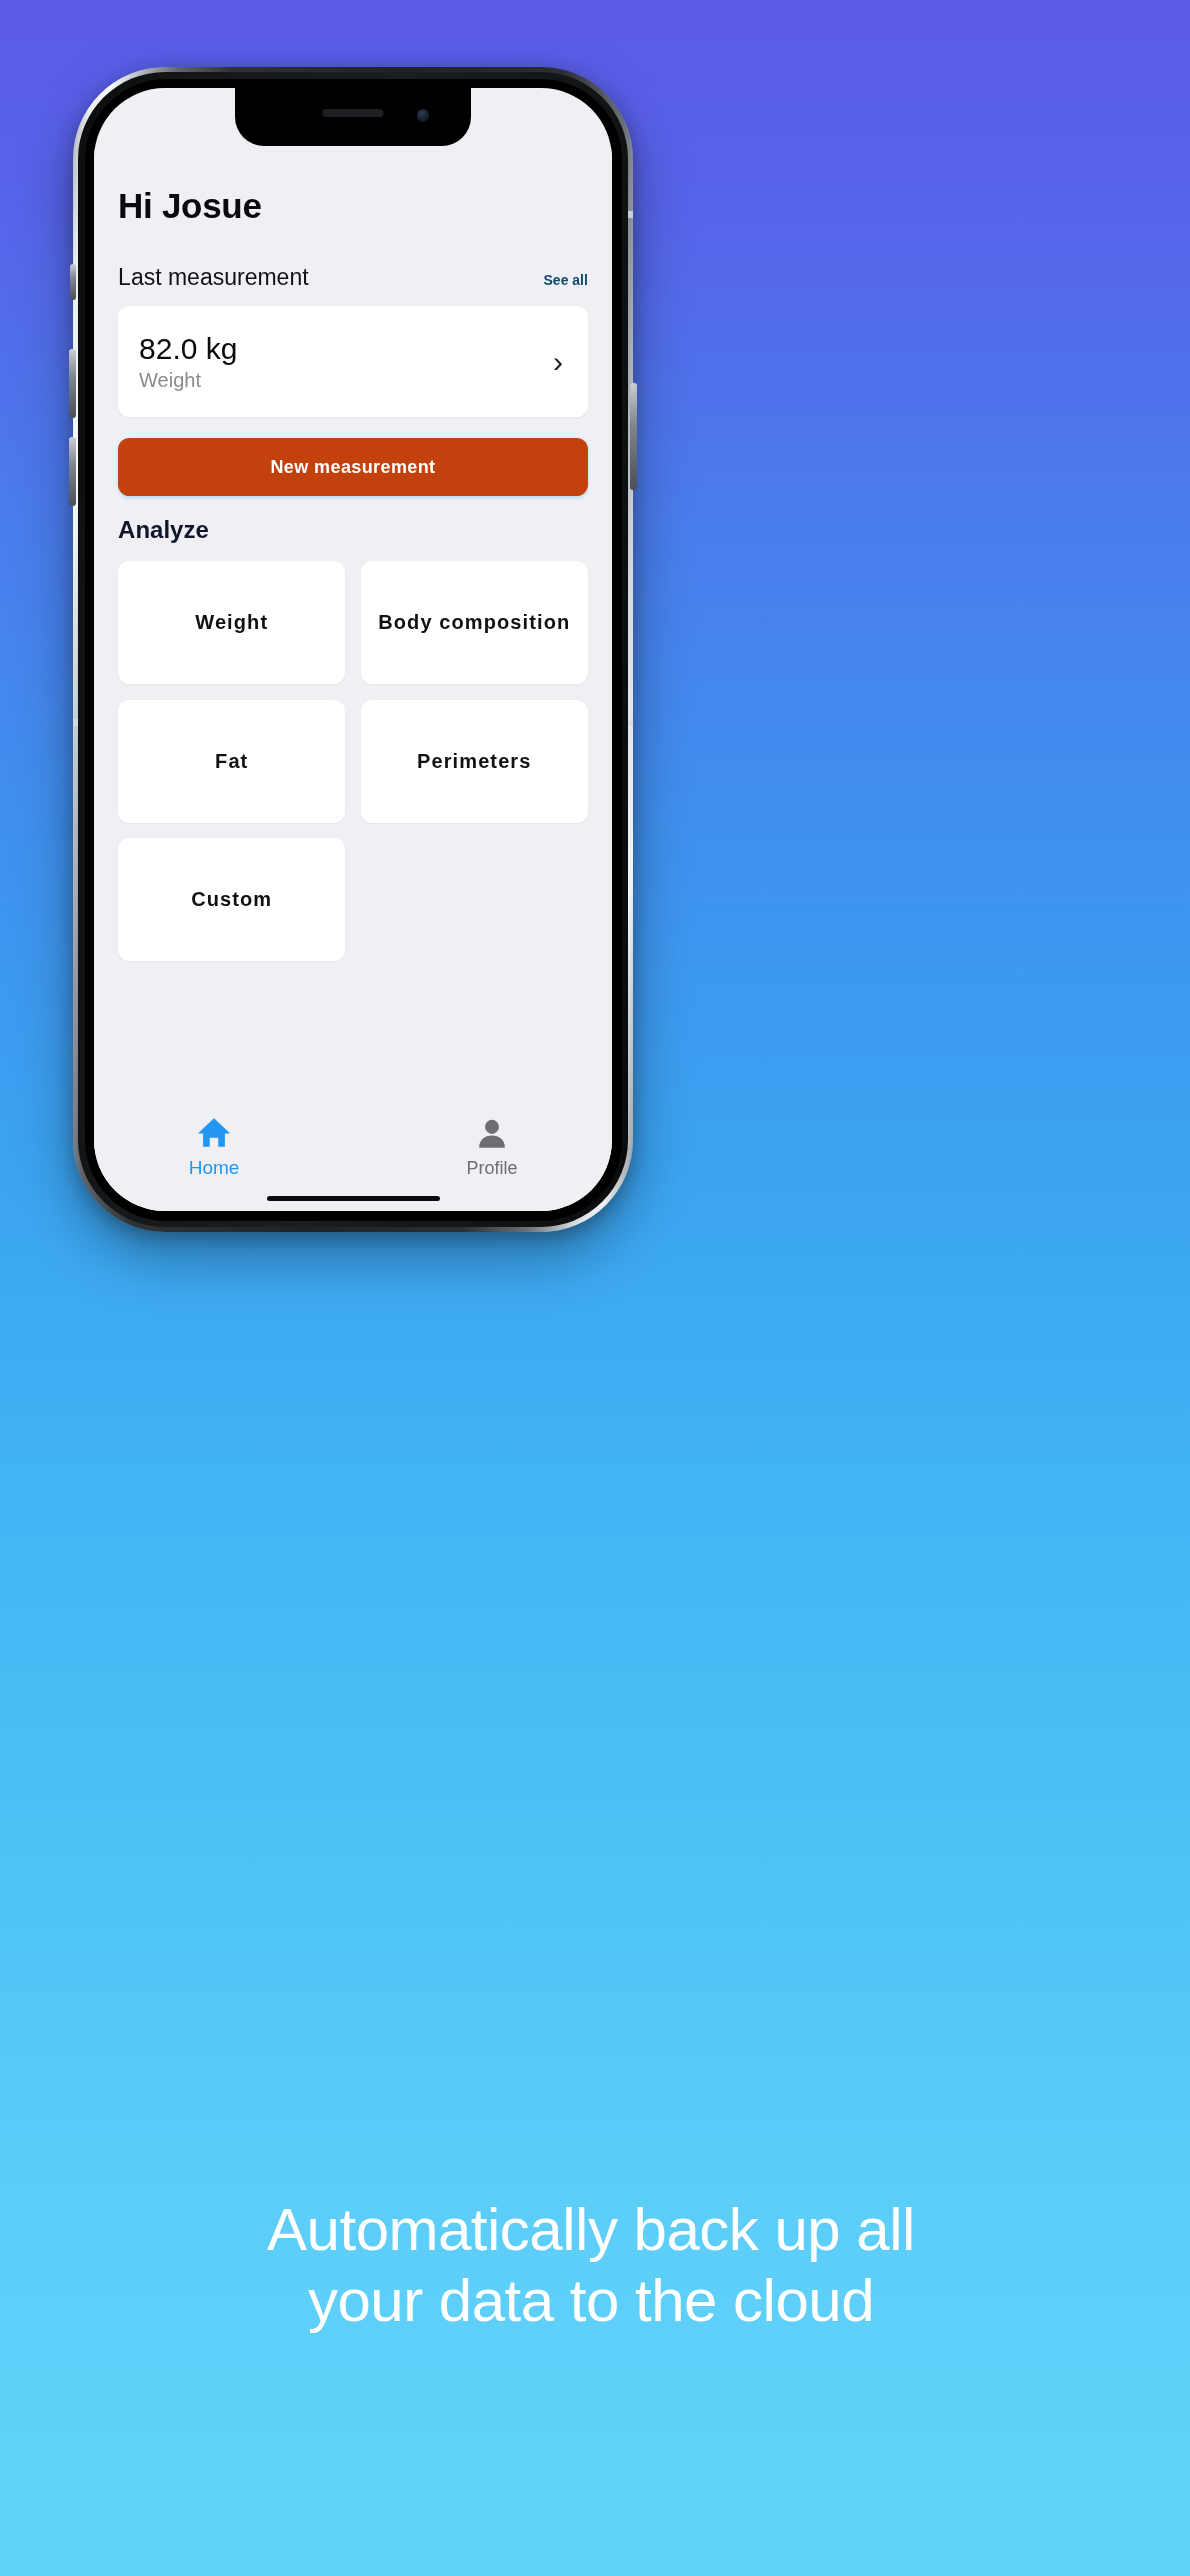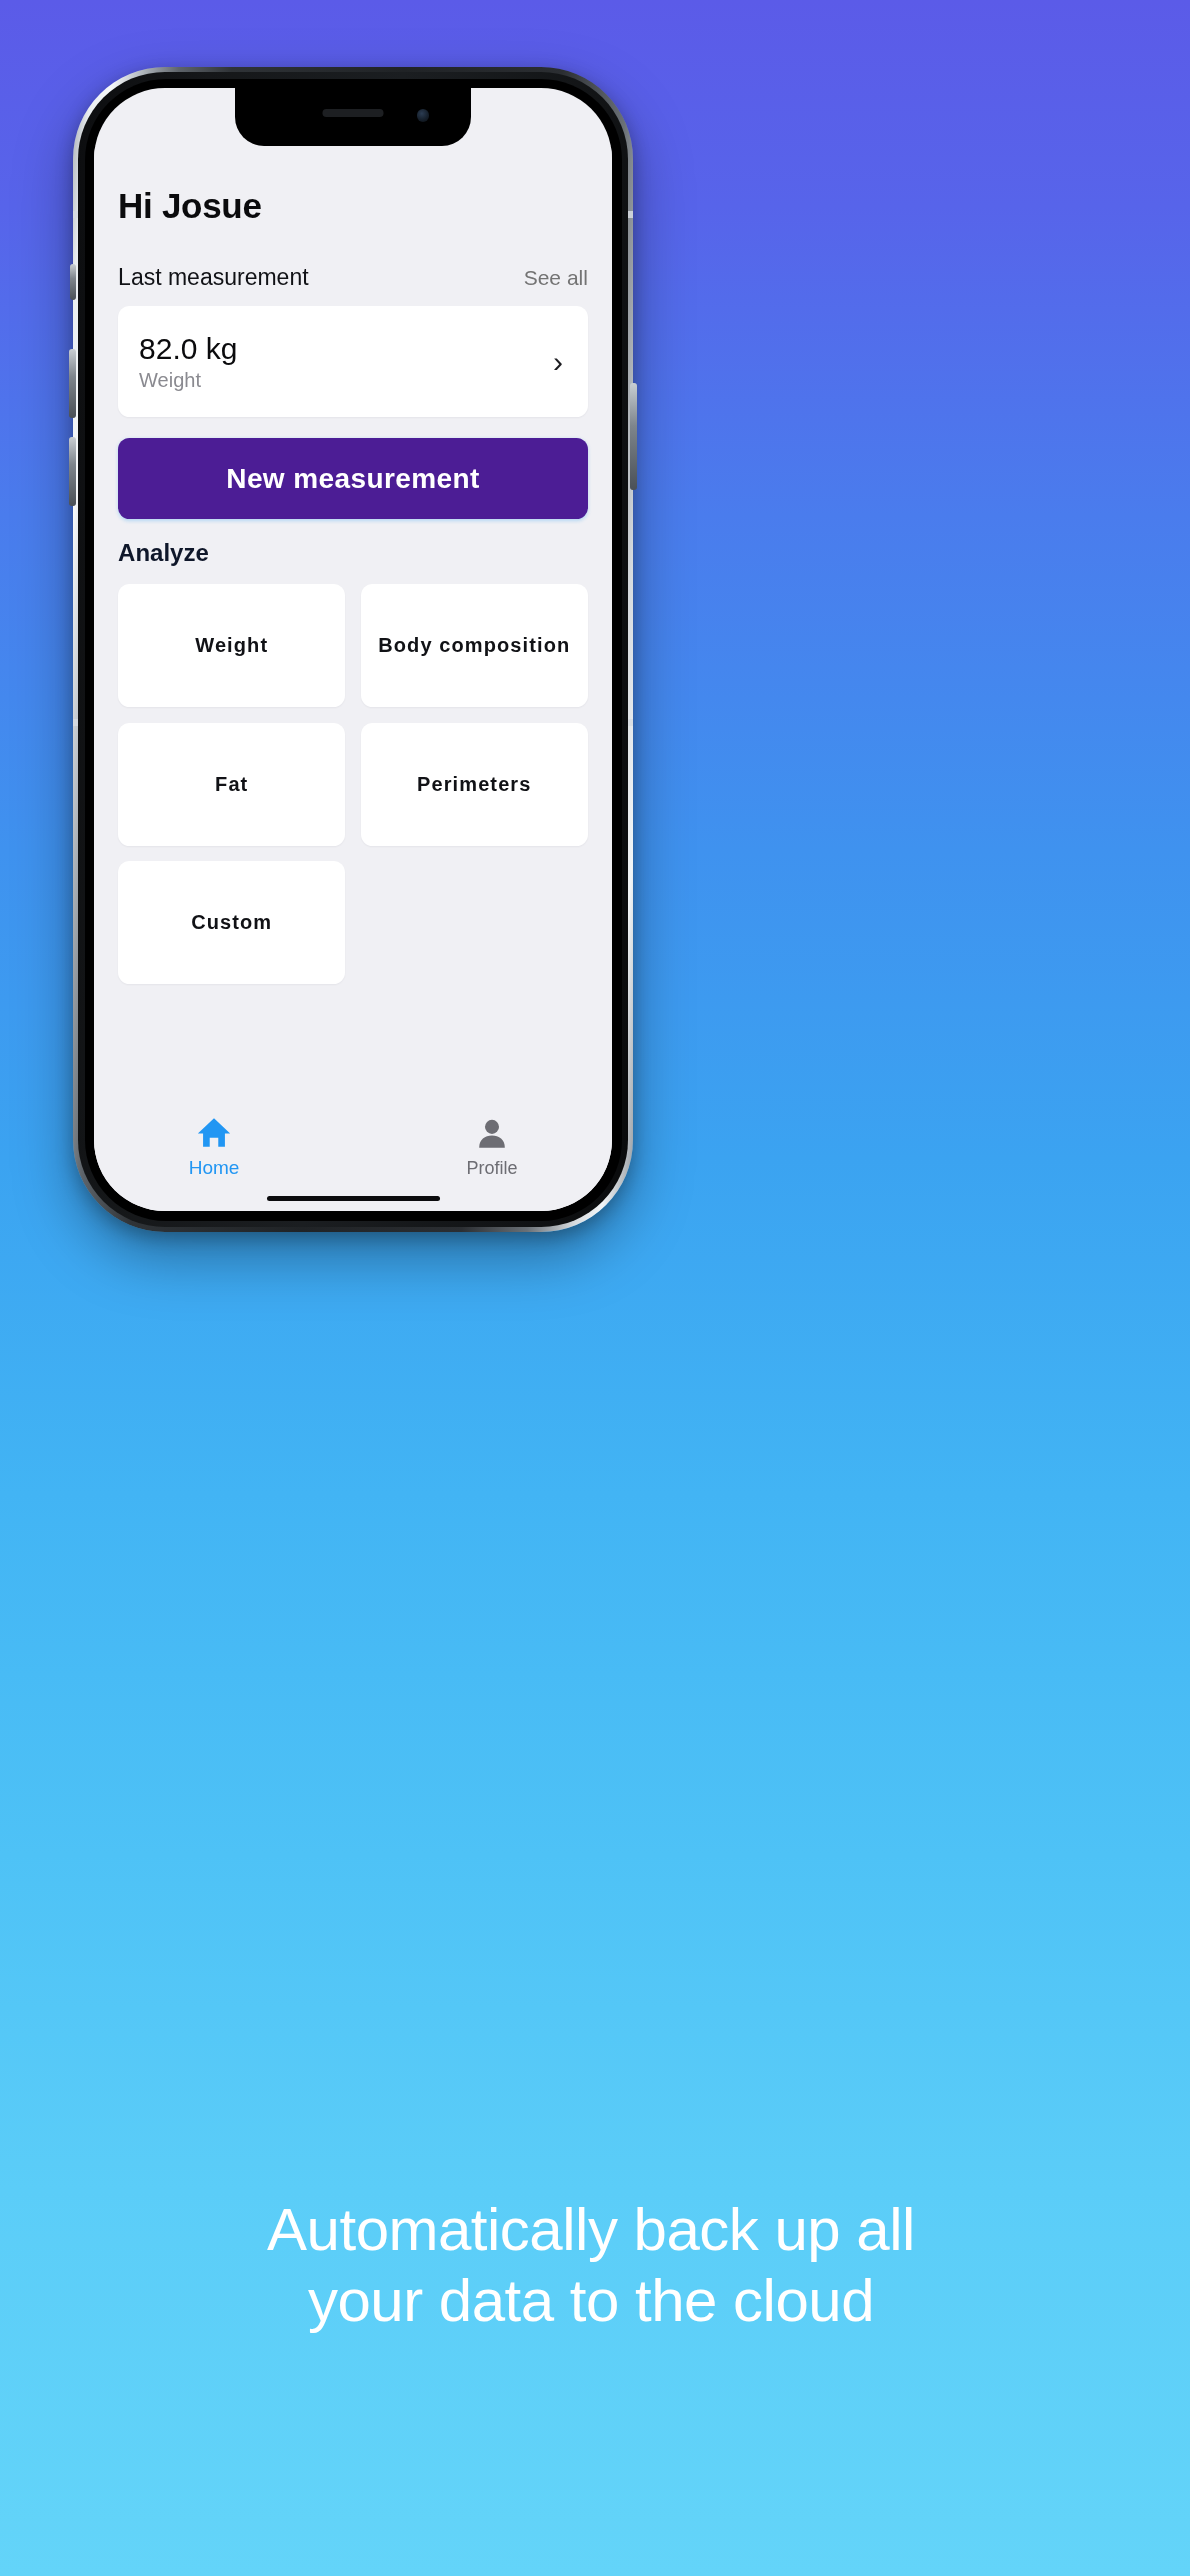--- a/index.html
+++ b/index.html
@@ -111,37 +111,37 @@
   }
   .greeting{
     font-size:35px; font-weight:700; color:#0b0b0d;
     margin-top:39px; letter-spacing:-0.3px;
   }
   .sect-row{
     display:flex; align-items:baseline; justify-content:space-between;
     margin-top:38px;
   }
   .sect-title{ font-size:23px; font-weight:400; color:#111216;}
-  .see-all{ font-size:21px; color:#737373; font-weight:400;}
+  .see-all{ font-size:14px; color:#0c4a6e; font-weight:700;}
 
   .meas-card{
     margin-top:15.3px; background:#fff; border-radius:11.5px;
     height:111px; display:flex; align-items:center;
     padding:0 21px; justify-content:space-between;
     box-shadow:0 1px 1.9px rgba(20,20,40,.05);
   }
   .meas-val{ font-size:30px; font-weight:400; color:#0b0b0d; line-height:1.15;}
   .meas-lbl{ font-size:20px; color:#8a8a90; margin-top:2.9px;}
   .chev{ color:#1c1c20; font-size:30px; line-height:1; font-weight:500; padding-right:3.8px;}
 
   .cta{
-    margin-top:21px; height:81px; border-radius:11.5px;
-    background:#4c1d95; color:#fff;
+    margin-top:21px; height:58px; border-radius:11.5px;
+    background:#c2410c; color:#fff;
     display:flex; align-items:center; justify-content:center;
-    font-size:28px; font-weight:700; letter-spacing:0.4px;
+    font-size:18px; font-weight:700; letter-spacing:0.4px;
     box-shadow:0 1.9px 3.8px rgba(31,155,240,.28);
   }
 
   .analyze-title{ font-size:24px; font-weight:700; color:#0f172a; margin-top:20px;}
 
   .grid{
     margin-top:17px;
     display:grid; grid-template-columns:1fr 1fr; gap:15.3px;
   }
   .tile{

